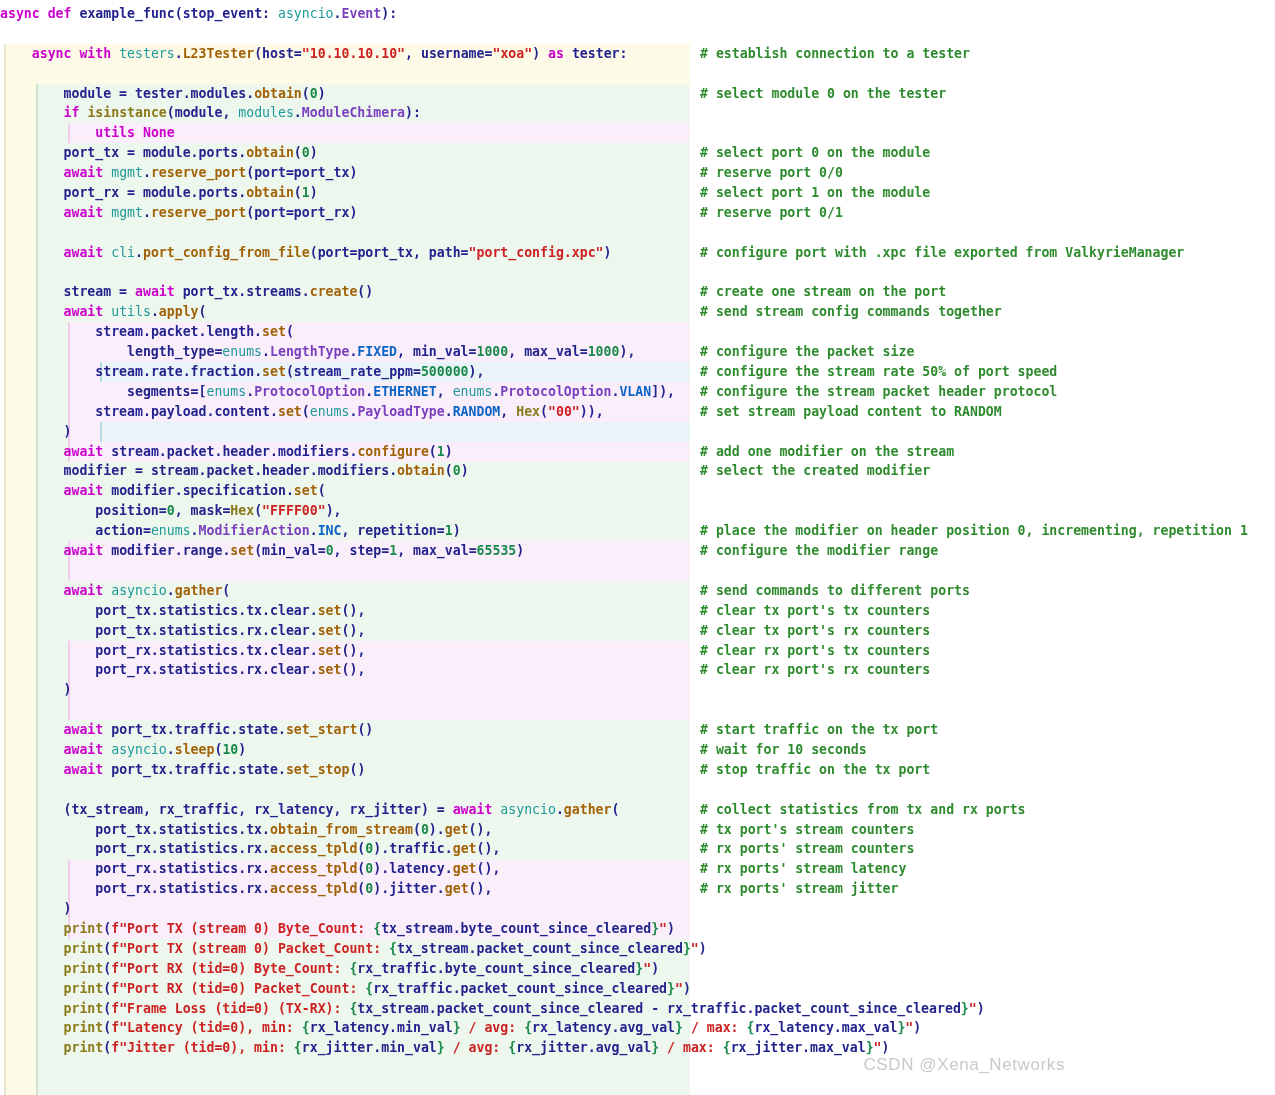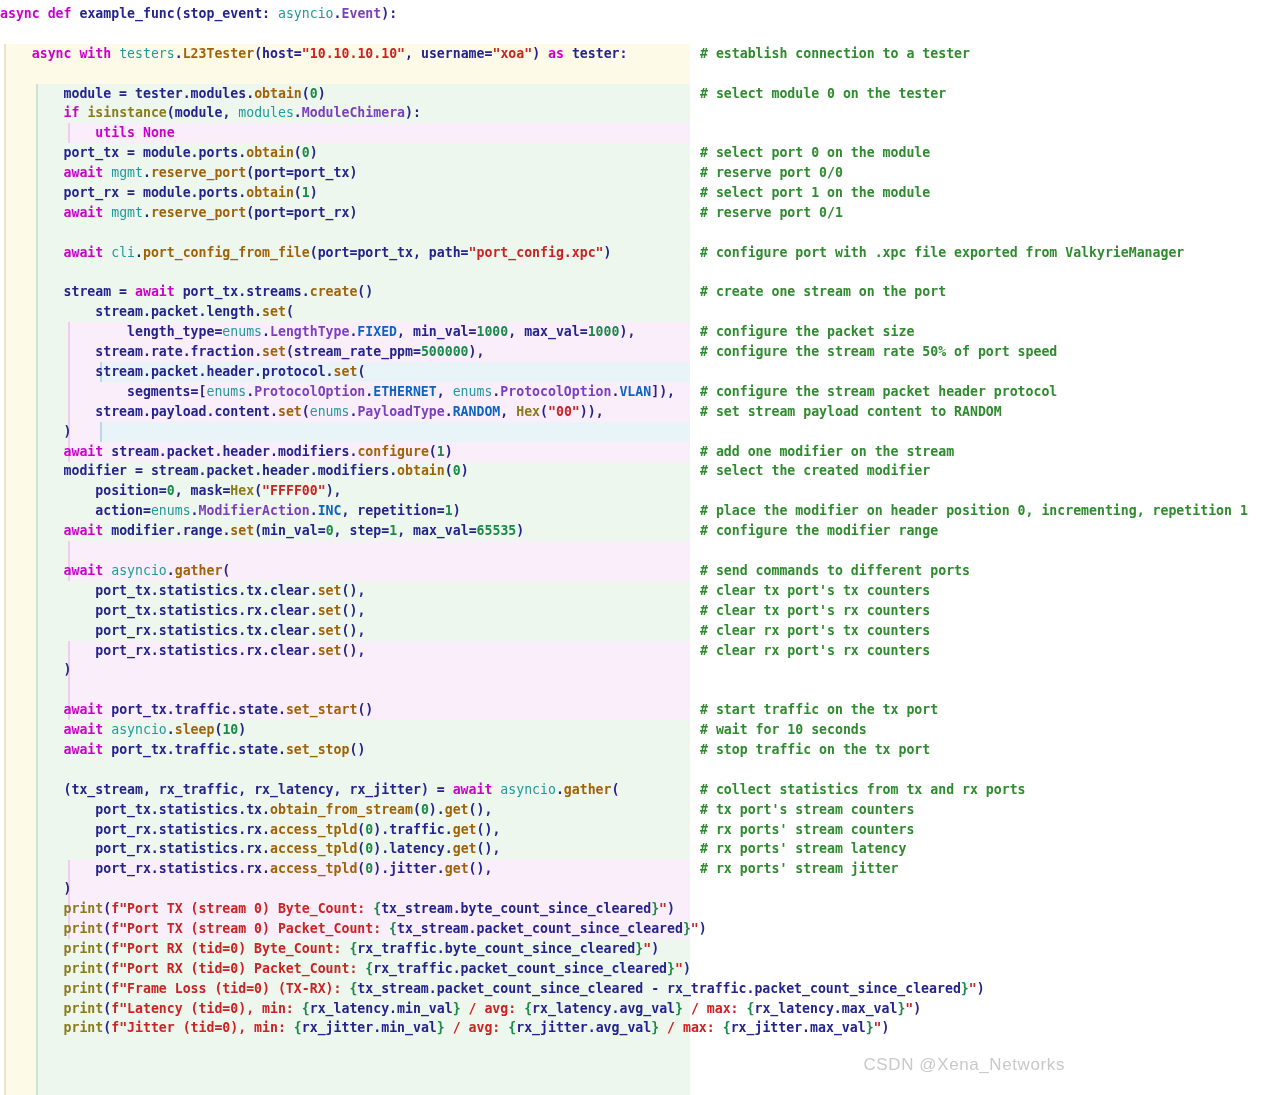--- a/index.html
+++ b/index.html
@@ -82,29 +82,30 @@
       <div class="line"><span class="seg"><span class="op">        </span><span class="kw">if</span><span class="op"> </span><span class="bi">isinstance</span><span class="op">(</span><span class="id">module</span><span class="op">, </span><span class="mod">modules</span><span class="op">.</span><span class="cls">ModuleChimera</span><span class="op">):</span></span></div>
       <div class="line"><span class="seg"><span class="op">            </span><span class="kw">utils</span><span class="op"> </span><span class="const">None</span></span></div>
       <div class="line"><span class="seg"><span class="op">        </span><span class="id">port_tx</span><span class="op"> = </span><span class="id">module</span><span class="op">.</span><span class="id">ports</span><span class="op">.</span><span class="meth">obtain</span><span class="op">(</span><span class="num">0</span><span class="op">)</span></span><span class="cmtcol cmt"># select port 0 on the module</span></div>
       <div class="line"><span class="seg"><span class="op">        </span><span class="kw">await</span><span class="op"> </span><span class="mod">mgmt</span><span class="op">.</span><span class="meth">reserve_port</span><span class="op">(</span><span class="attr">port</span><span class="op">=</span><span class="id">port_tx</span><span class="op">)</span></span><span class="cmtcol cmt"># reserve port 0/0</span></div>
       <div class="line"><span class="seg"><span class="op">        </span><span class="id">port_rx</span><span class="op"> = </span><span class="id">module</span><span class="op">.</span><span class="id">ports</span><span class="op">.</span><span class="meth">obtain</span><span class="op">(</span><span class="num">1</span><span class="op">)</span></span><span class="cmtcol cmt"># select port 1 on the module</span></div>
       <div class="line"><span class="seg"><span class="op">        </span><span class="kw">await</span><span class="op"> </span><span class="mod">mgmt</span><span class="op">.</span><span class="meth">reserve_port</span><span class="op">(</span><span class="attr">port</span><span class="op">=</span><span class="id">port_rx</span><span class="op">)</span></span><span class="cmtcol cmt"># reserve port 0/1</span></div>
       <div class="line"></div>
       <div class="line"><span class="seg"><span class="op">        </span><span class="kw">await</span><span class="op"> </span><span class="mod">cli</span><span class="op">.</span><span class="meth">port_config_from_file</span><span class="op">(</span><span class="attr">port</span><span class="op">=</span><span class="id">port_tx</span><span class="op">, </span><span class="attr">path</span><span class="op">=</span><span class="str">"</span><span class="str">port_config.xpc</span><span class="str">"</span><span class="op">)</span></span><span class="cmtcol cmt"># configure port with .xpc file exported from ValkyrieManager</span></div>
       <div class="line"></div>
       <div class="line"><span class="seg"><span class="op">        </span><span class="id">stream</span><span class="op"> = </span><span class="kw">await</span><span class="op"> </span><span class="id">port_tx</span><span class="op">.</span><span class="id">streams</span><span class="op">.</span><span class="meth">create</span><span class="op">()</span></span><span class="cmtcol cmt"># create one stream on the port</span></div>
+      <div class="line"><span class="seg"><span class="op">        </span><span class="kw">await</span><span class="op"> </span><span class="mod">utils</span><span class="op">.</span><span class="meth">apply</span><span class="op">(</span></span><span class="cmtcol cmt"># send stream config commands together</span></div>
       <div class="line"><span class="seg"><span class="op">            </span><span class="id">stream</span><span class="op">.</span><span class="id">packet</span><span class="op">.</span><span class="id">length</span><span class="op">.</span><span class="meth">set</span><span class="op">(</span></span></div>
       <div class="line"><span class="seg"><span class="op">                </span><span class="attr">length_type</span><span class="op">=</span><span class="mod">enums</span><span class="op">.</span><span class="cls">LengthType</span><span class="op">.</span><span class="enumc">FIXED</span><span class="op">, </span><span class="attr">min_val</span><span class="op">=</span><span class="num">1000</span><span class="op">, </span><span class="attr">max_val</span><span class="op">=</span><span class="num">1000</span><span class="op">),</span></span><span class="cmtcol cmt"># configure the packet size</span></div>
       <div class="line"><span class="seg"><span class="op">            </span><span class="id">stream</span><span class="op">.</span><span class="id">rate</span><span class="op">.</span><span class="id">fraction</span><span class="op">.</span><span class="meth">set</span><span class="op">(</span><span class="attr">stream_rate_ppm</span><span class="op">=</span><span class="num">500000</span><span class="op">),</span></span><span class="cmtcol cmt"># configure the stream rate 50% of port speed</span></div>
-      <div class="line"><span class="seg"><span class="op">            </span><span class="id">stream</span><span class="op">.</span><span class="id">packet</span><span class="op">.</span><span class="id">header</span><span class="op">.</span><span class="id">protocol</span><span class="op">.</span><span class="meth">set</span><span class="op">(</span></span></div>
       <div class="line"><span class="seg"><span class="op">                </span><span class="attr">segments</span><span class="op">=[</span><span class="mod">enums</span><span class="op">.</span><span class="cls">ProtocolOption</span><span class="op">.</span><span class="enumc">ETHERNET</span><span class="op">, </span><span class="mod">enums</span><span class="op">.</span><span class="cls">ProtocolOption</span><span class="op">.</span><span class="enumc">VLAN</span><span class="op">]),</span></span><span class="cmtcol cmt"># configure the stream packet header protocol</span></div>
       <div class="line"><span class="seg"><span class="op">            </span><span class="id">stream</span><span class="op">.</span><span class="id">payload</span><span class="op">.</span><span class="id">content</span><span class="op">.</span><span class="meth">set</span><span class="op">(</span><span class="mod">enums</span><span class="op">.</span><span class="cls">PayloadType</span><span class="op">.</span><span class="enumc">RANDOM</span><span class="op">, </span><span class="bi">Hex</span><span class="op">(</span><span class="str">"</span><span class="str">00</span><span class="str">"</span><span class="op">)),</span></span><span class="cmtcol cmt"># set stream payload content to RANDOM</span></div>
       <div class="line"><span class="seg"><span class="op">        </span><span class="op">)</span></span></div>
       <div class="line"><span class="seg"><span class="op">        </span><span class="kw">await</span><span class="op"> </span><span class="id">stream</span><span class="op">.</span><span class="id">packet</span><span class="op">.</span><span class="id">header</span><span class="op">.</span><span class="id">modifiers</span><span class="op">.</span><span class="meth">configure</span><span class="op">(</span><span class="num">1</span><span class="op">)</span></span><span class="cmtcol cmt"># add one modifier on the stream</span></div>
       <div class="line"><span class="seg"><span class="op">        </span><span class="id">modifier</span><span class="op"> = </span><span class="id">stream</span><span class="op">.</span><span class="id">packet</span><span class="op">.</span><span class="id">header</span><span class="op">.</span><span class="id">modifiers</span><span class="op">.</span><span class="meth">obtain</span><span class="op">(</span><span class="num">0</span><span class="op">)</span></span><span class="cmtcol cmt"># select the created modifier</span></div>
+      <div class="line"><span class="seg"><span class="op">        </span><span class="kw">await</span><span class="op"> </span><span class="id">modifier</span><span class="op">.</span><span class="id">specification</span><span class="op">.</span><span class="meth">set</span><span class="op">(</span></span></div>
       <div class="line"><span class="seg"><span class="op">            </span><span class="attr">position</span><span class="op">=</span><span class="num">0</span><span class="op">, </span><span class="attr">mask</span><span class="op">=</span><span class="bi">Hex</span><span class="op">(</span><span class="str">"</span><span class="str">FFFF00</span><span class="str">"</span><span class="op">),</span></span></div>
       <div class="line"><span class="seg"><span class="op">            </span><span class="attr">action</span><span class="op">=</span><span class="mod">enums</span><span class="op">.</span><span class="cls">ModifierAction</span><span class="op">.</span><span class="enumc">INC</span><span class="op">, </span><span class="attr">repetition</span><span class="op">=</span><span class="num">1</span><span class="op">)</span></span><span class="cmtcol cmt"># place the modifier on header position 0, incrementing, repetition 1</span></div>
       <div class="line"><span class="seg"><span class="op">        </span><span class="kw">await</span><span class="op"> </span><span class="id">modifier</span><span class="op">.</span><span class="id">range</span><span class="op">.</span><span class="meth">set</span><span class="op">(</span><span class="attr">min_val</span><span class="op">=</span><span class="num">0</span><span class="op">, </span><span class="attr">step</span><span class="op">=</span><span class="num">1</span><span class="op">, </span><span class="attr">max_val</span><span class="op">=</span><span class="num">65535</span><span class="op">)</span></span><span class="cmtcol cmt"># configure the modifier range</span></div>
       <div class="line"></div>
       <div class="line"><span class="seg"><span class="op">        </span><span class="kw">await</span><span class="op"> </span><span class="mod">asyncio</span><span class="op">.</span><span class="meth">gather</span><span class="op">(</span></span><span class="cmtcol cmt"># send commands to different ports</span></div>
       <div class="line"><span class="seg"><span class="op">            </span><span class="id">port_tx</span><span class="op">.</span><span class="id">statistics</span><span class="op">.</span><span class="id">tx</span><span class="op">.</span><span class="id">clear</span><span class="op">.</span><span class="meth">set</span><span class="op">(),</span></span><span class="cmtcol cmt"># clear tx port's tx counters</span></div>
       <div class="line"><span class="seg"><span class="op">            </span><span class="id">port_tx</span><span class="op">.</span><span class="id">statistics</span><span class="op">.</span><span class="id">rx</span><span class="op">.</span><span class="id">clear</span><span class="op">.</span><span class="meth">set</span><span class="op">(),</span></span><span class="cmtcol cmt"># clear tx port's rx counters</span></div>
       <div class="line"><span class="seg"><span class="op">            </span><span class="id">port_rx</span><span class="op">.</span><span class="id">statistics</span><span class="op">.</span><span class="id">tx</span><span class="op">.</span><span class="id">clear</span><span class="op">.</span><span class="meth">set</span><span class="op">(),</span></span><span class="cmtcol cmt"># clear rx port's tx counters</span></div>
       <div class="line"><span class="seg"><span class="op">            </span><span class="id">port_rx</span><span class="op">.</span><span class="id">statistics</span><span class="op">.</span><span class="id">rx</span><span class="op">.</span><span class="id">clear</span><span class="op">.</span><span class="meth">set</span><span class="op">(),</span></span><span class="cmtcol cmt"># clear rx port's rx counters</span></div>
       <div class="line"><span class="seg"><span class="op">        </span><span class="op">)</span></span></div>

